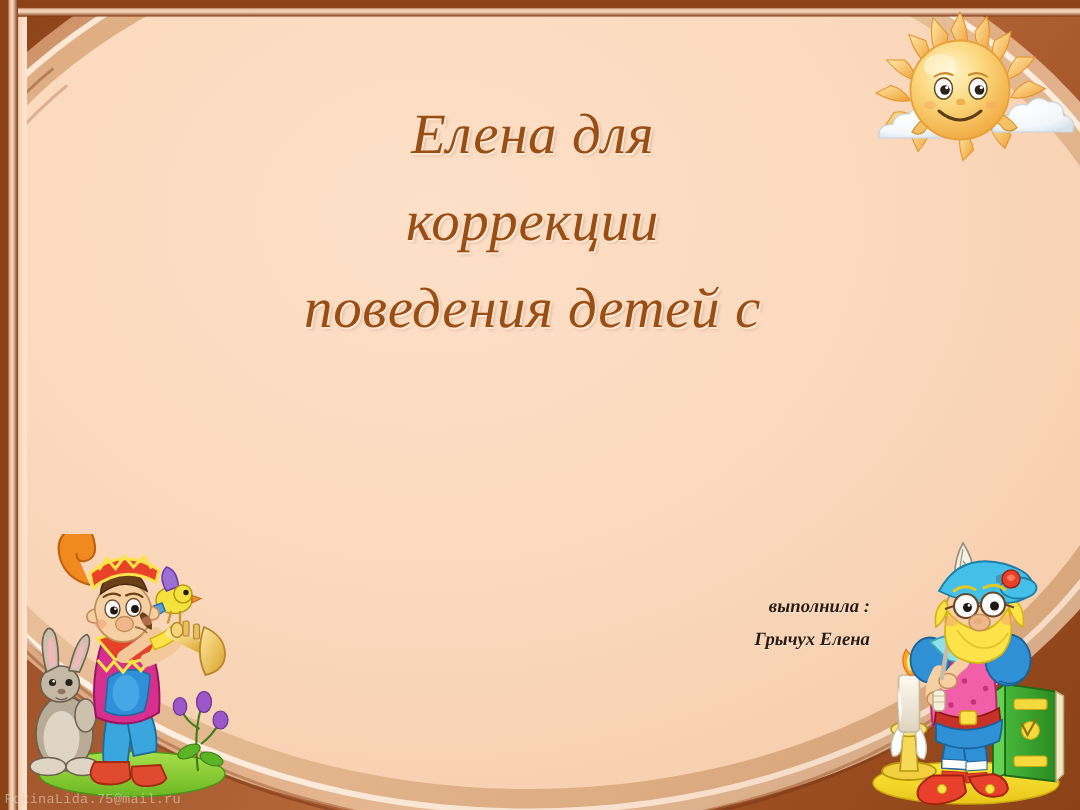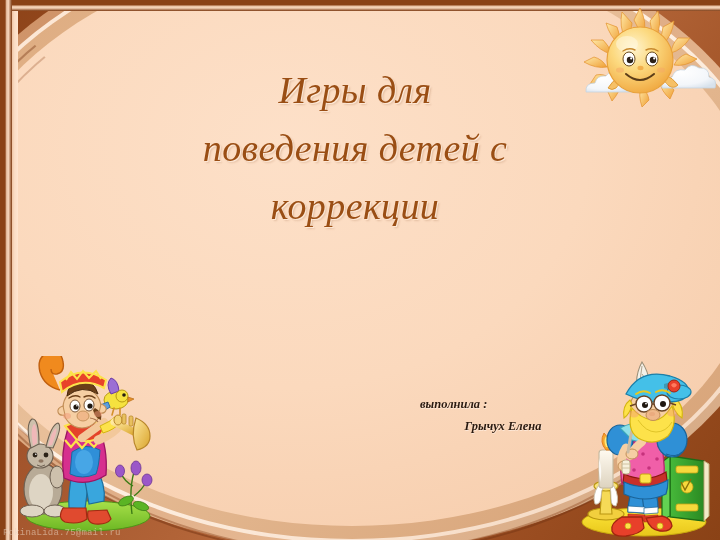--- a/index.html
+++ b/index.html
@@ -141,22 +141,22 @@
     top: 394px;
     width: 160px;
     z-index: 8;
     color: #2a1a10;
     font-size: 12.5px;
     font-weight: bold;
     font-style: italic;
     line-height: 1.75;
     text-shadow: 0.5px 0.5px 0 rgba(255, 240, 228, 0.7);
   }
-  .author-role { display: block; text-align: left; }
-  .author-name { display: block; text-align: center; padding-left: 6px; font-style: italic; }
+  .author-role { display: block; text-align: right; }
+  .author-name { display: block; text-align: right; padding-left: 6px; font-style: italic; }
 
   
   .watermark {
     position: absolute;
     left: 3px;
     bottom: 2px;
     z-index: 20;
     font-family: Liberation Mono, monospace;
     font-size: 9px;
     color: rgba(232, 210, 192, 0.58);
@@ -189,23 +189,23 @@
 
   <div class="swoosh swoosh-a"></div>
   <div class="arc-bl"></div>
   <div class="arc-bl2"></div>
 
   <div class="frame-left-inner"></div>
   <div class="frame-top"></div>
   <div class="frame-left"></div>
 
   <div class="title">
-    <span class="title-line">Игры для</span>
+    <span class="title-line">Елена для</span>
+    <span class="title-line">коррекции</span>
     <span class="title-line">поведения детей с</span>
-    <span class="title-line">коррекции</span>
   </div>
 
   <div class="author">
     <span class="author-role">выполнила :</span>
     <span class="author-name">Грычух Елена</span>
   </div>
 
   <svg class="art art-sun" viewBox="0 0 152 120">
     <defs>
       <radialGradient id="sunBody" cx="40%" cy="32%" r="72%">

